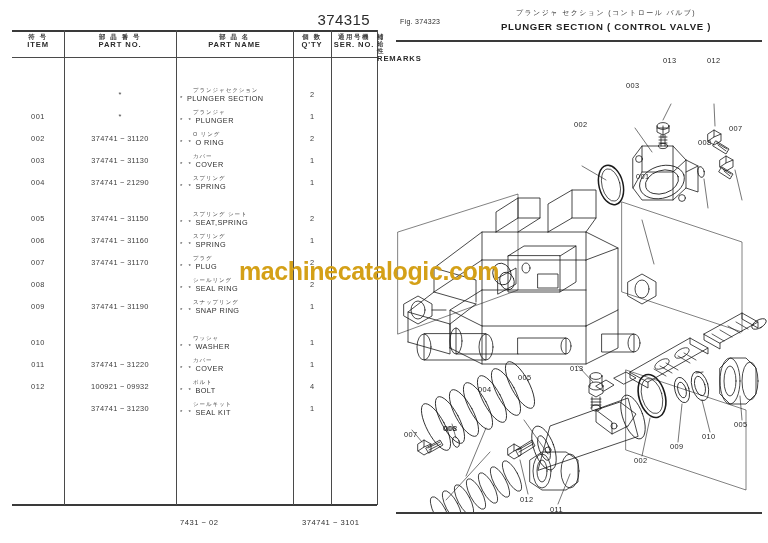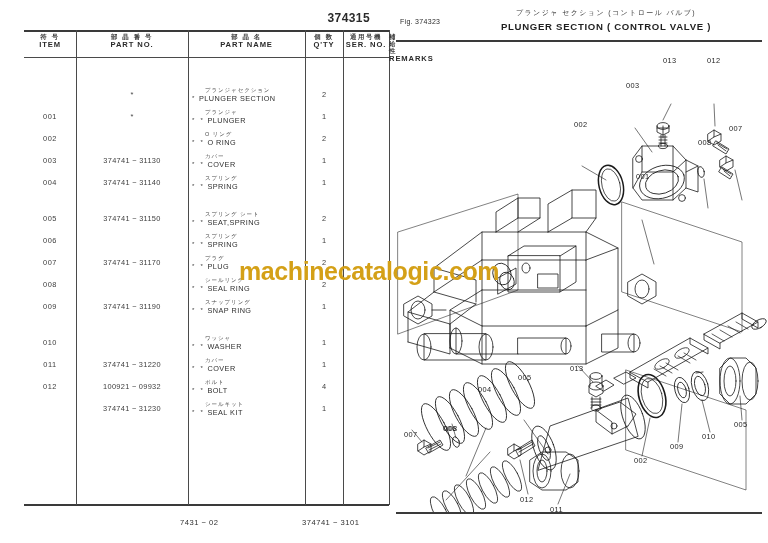--- a/index.html
+++ b/index.html
@@ -21,29 +21,29 @@
   
   #left-panel {
     position: absolute;
     left: 0; top: 0;
     width: 390px; height: 543px;
   }
   #sheet-code {
     position: absolute;
     right: 20px; top: 11px;
     font-family: "Liberation Sans", sans-serif;
-    font-size: 12px;
-    font-weight: bold;
+    font-size: 15px;
+    font-weight: normal;
     letter-spacing: .4px;
     color: #2b2b2b;
   }
 
   #parts-table {
     position: absolute;
-    left: 24px; top: 30px;
+    left: 12px; top: 30px;
     width: 365px; height: 475px;
   }
   .tbl-rule {
     position: absolute;
     background: #4a4a4a;
   }
   .tbl-rule.h { height: 1px; left: 0; right: 0; }
   .tbl-rule.h.thick { height: 1.6px; background: #3a3a3a; }
   .tbl-rule.v { width: 1px; top: 0; bottom: 0; }
   .tbl-rule.dotted {
@@ -284,59 +284,61 @@
             <div class="cell c-partno">*</div>
             <div class="cell c-name">
               <span class="jp">プランジャ</span>
               <span class="en-wrap"><span class="bullets">* *</span> <span>PLUNGER</span></span>
             </div>
             <div class="cell c-qty">1</div>
             <div class="cell c-ser"></div>
           </div>
           <div class="row" style="top: 72px;">
             <div class="cell c-item">002</div>
+            <div class="cell c-partno">374741 − 31120</div>
             <div class="cell c-name">
               <span class="jp">O  リング</span>
               <span class="en-wrap"><span class="bullets">* *</span> <span>O  RING</span></span>
             </div>
             <div class="cell c-qty">2</div>
             <div class="cell c-ser"></div>
           </div>
           <div class="row" style="top: 94px;">
             <div class="cell c-item">003</div>
             <div class="cell c-partno">374741 − 31130</div>
             <div class="cell c-name">
               <span class="jp">カバー</span>
               <span class="en-wrap"><span class="bullets">* *</span> <span>COVER</span></span>
             </div>
             <div class="cell c-qty">1</div>
             <div class="cell c-ser"></div>
           </div>
           <div class="row" style="top: 116px;">
             <div class="cell c-item">004</div>
-            <div class="cell c-partno">374741 − 31140</div>
+            <div class="cell c-partno">374741 − 21290</div>
             <div class="cell c-name">
               <span class="jp">スプリング</span>
               <span class="en-wrap"><span class="bullets">* *</span> <span>SPRING</span></span>
             </div>
             <div class="cell c-qty">1</div>
             <div class="cell c-ser"></div>
           </div>
           <div class="row" style="top: 152px;">
             <div class="cell c-item">005</div>
             <div class="cell c-partno">374741 − 31150</div>
             <div class="cell c-name">
               <span class="jp">スプリング  シート</span>
               <span class="en-wrap"><span class="bullets">* *</span> <span>SEAT,SPRING</span></span>
             </div>
             <div class="cell c-qty">2</div>
             <div class="cell c-ser"></div>
           </div>
           <div class="row" style="top: 174px;">
             <div class="cell c-item">006</div>
+            <div class="cell c-partno">374741 − 31160</div>
             <div class="cell c-name">
               <span class="jp">スプリング</span>
               <span class="en-wrap"><span class="bullets">* *</span> <span>SPRING</span></span>
             </div>
             <div class="cell c-qty">1</div>
             <div class="cell c-ser"></div>
           </div>
           <div class="row" style="top: 196px;">
             <div class="cell c-item">007</div>
             <div class="cell c-partno">374741 − 31170</div>

